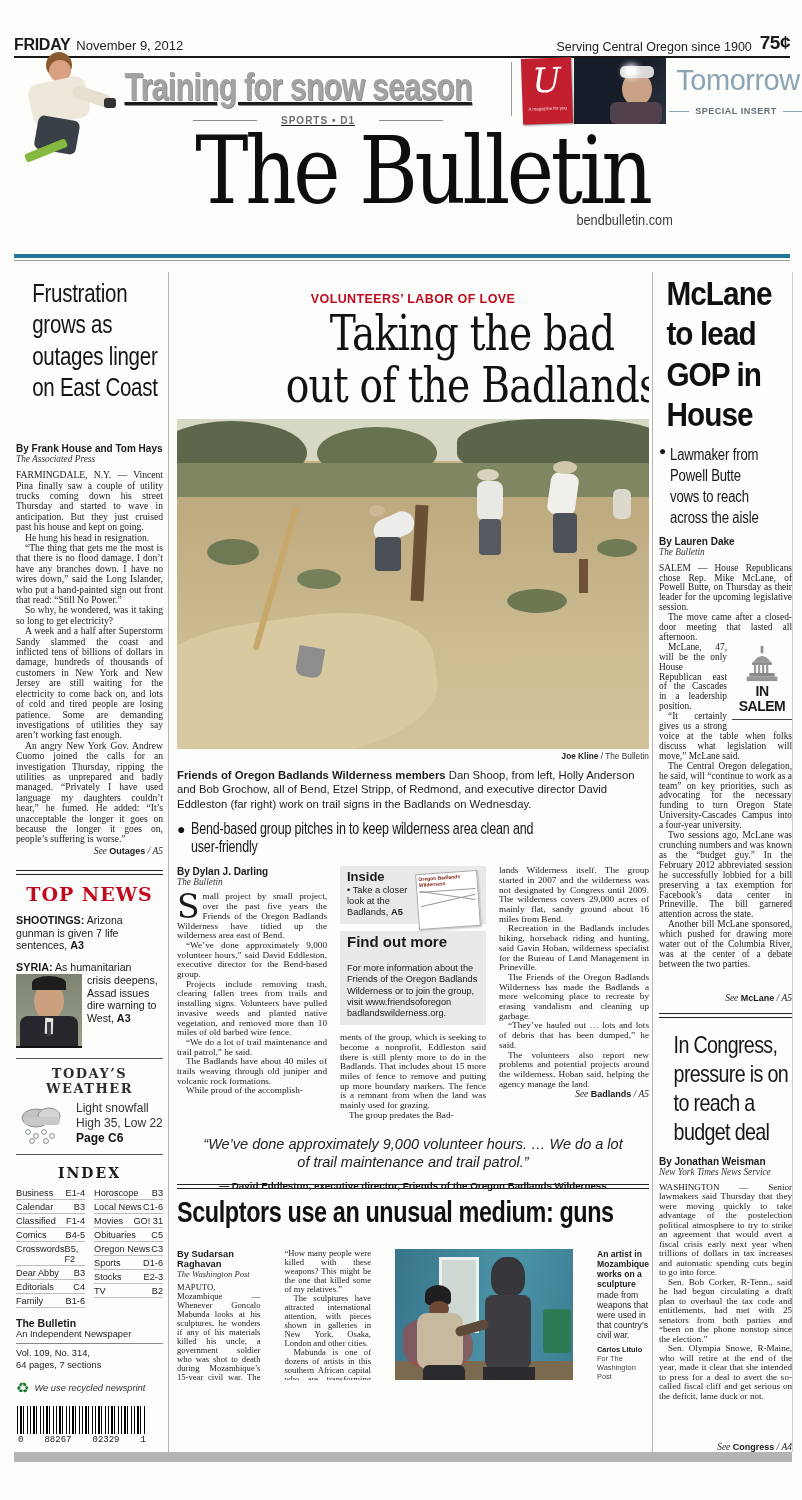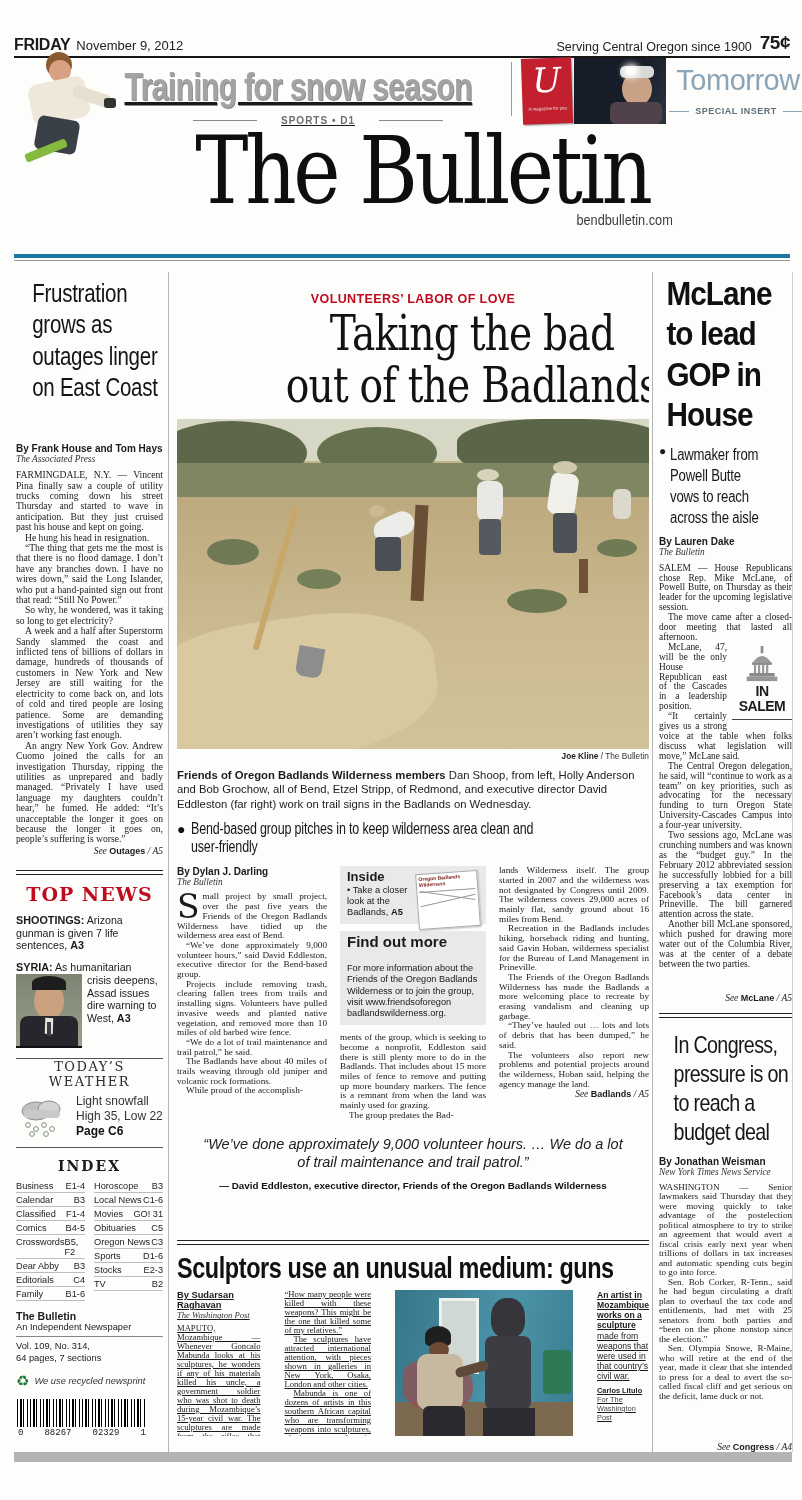--- a/index.html
+++ b/index.html
@@ -64,22 +64,22 @@
   .out-body{font-size:9.6px;line-height:10.4px;margin-top:5px;}
   .tn-rule{margin-top:14px;}
   .tn-title{font-family:"DejaVu Serif",serif;font-weight:bold;font-size:19px;color:#c00b1e;
             text-align:center;letter-spacing:1px;margin-top:8px;}
   .tn-item{font-family:"Liberation Sans",sans-serif;font-size:10.6px;line-height:1.18;margin-top:9px;}
   .tn-item b{font-size:10.8px;}
   .syria-row{display:flex;gap:5px;margin-top:1px;}
   .assad{position:relative;width:66px;height:72px;background:linear-gradient(#7d8472,#99a08c);overflow:hidden;flex:none;border-bottom:2px solid #111;}
   .assad div{position:absolute;}
   .wx-rule{margin-top:10px;}
-  .wx-title{font-family:"DejaVu Serif",serif;font-weight:normal;font-size:13px;letter-spacing:1.5px;
-            text-align:center;color:#2c2c2c;}
+  .wx-title{font-family:"DejaVu Serif",serif;font-weight:bold;font-size:13px;letter-spacing:1.5px;
+            text-align:center;color:#2c2c2c;margin-top:7px;}
   .wx-row{display:flex;gap:8px;align-items:center;margin-top:5px;}
   .wx-text{font-family:"Liberation Sans",sans-serif;font-size:12px;line-height:1.25;color:#333;}
   .wx-text b{display:block;color:#111;}
   .ix-title{font-family:"DejaVu Serif",serif;font-weight:bold;font-size:14px;letter-spacing:2px;text-align:center;margin-top:10px;}
   .ix-table{display:flex;gap:9px;margin-top:5px;font-family:"Liberation Sans",sans-serif;font-size:9.2px;color:#222;}
   .ix-col{flex:1;}
   .ix-row{display:flex;justify-content:space-between;border-bottom:1px solid #bdbdbd;padding:1.5px 0;}
   .imprint{margin-top:9px;font-family:"Liberation Sans",sans-serif;}
   .imp-name{font-size:10.5px;font-weight:bold;}
   .imp-sub{font-size:9.3px;color:#222;}
@@ -120,24 +120,24 @@
             box-shadow:1px 1px 2px #bbb;padding:2px;}
   .mapthumb .ml{font-size:5px;font-weight:bold;color:#7a1d12;line-height:1.1;}
   .mapthumb .mline{height:1px;background:#999;margin-top:4px;}
   .gbox2{margin-top:7px;}
   .gbox2 .bt{font-size:15px;}
   .gbox2 .fo-text{font-size:9.2px;line-height:1.22;margin-top:16px;}
   .pullquote{width:420px;margin:14px auto 0;text-align:center;}
   .pq-text{font-family:"Liberation Sans",sans-serif;font-style:italic;font-size:14.5px;line-height:1.3;color:#222;}
   .pq-attr{font-family:"Liberation Sans",sans-serif;font-weight:bold;font-size:9.8px;color:#111;margin-top:8px;}
   
-  .sculptors{position:absolute;top:948px;left:0;width:472px;height:196px;overflow:hidden;}
+  .sculptors{position:absolute;top:892px;left:0;width:472px;height:196px;overflow:hidden;}
   .sc-head{font-family:"Liberation Sans",sans-serif;font-weight:bold;font-size:30px;color:#111;
            width:128%;transform:scaleX(.78);transform-origin:left top;letter-spacing:-.5px;margin-top:6px;}
-  .sc-row{display:flex;gap:24px;margin-top:5px;text-decoration:underline;}
+  .sc-row{display:flex;gap:24px;margin-top:20px;}
   .sc-col{font-size:8.6px;line-height:9px;}
   .sc-col.s1{width:108px;}
   .sc-col.s2{width:112px;}
   .sc-col .byline{font-size:9.3px;}
   .sc-col .source{font-size:8.6px;}
   .sc-col .body{margin-top:3px;}
   .photo-sculpt{position:relative;width:178px;height:162px;background:#3f8296;overflow:hidden;flex:none;}
   .photo-sculpt div{position:absolute;}
   .sc-capcol{width:52px;font-family:"Liberation Sans",sans-serif;font-size:8.6px;line-height:1.18;color:#1c1c1c;}
   .sc-credit{margin-top:6px;font-size:7.4px;color:#444;line-height:1.2;}

